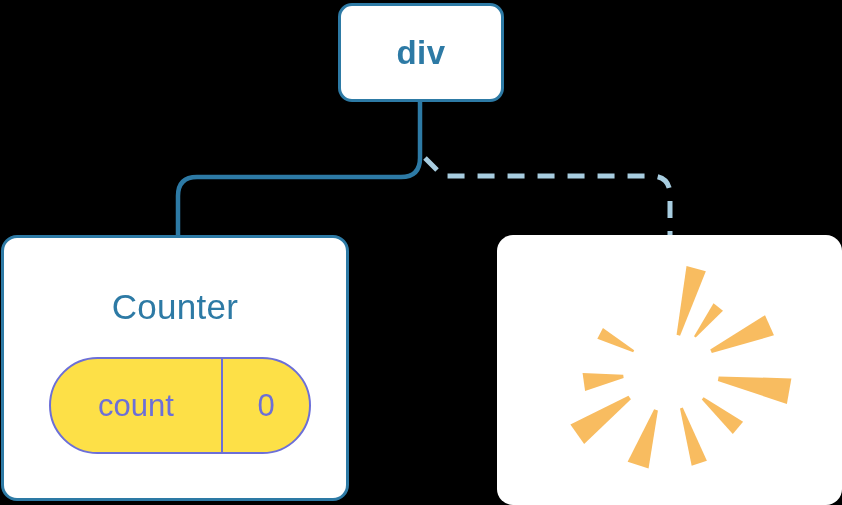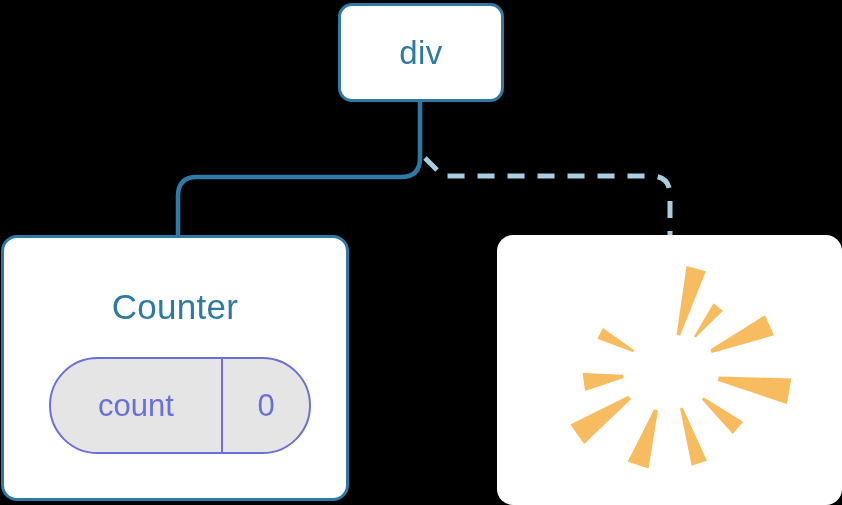--- a/index.html
+++ b/index.html
@@ -38,20 +38,21 @@
     border: 3px solid #2d7aa5;
     border-radius: 14px;
     display: flex;
     align-items: center;
     justify-content: center;
   }
   .node-div-label {
     color: #2d7aa5;
     font-size: 33px;
     letter-spacing: 0.5px;
+    font-weight: bold;
   }
   .node-counter {
     left: 1px;
     top: 235px;
     width: 348px;
     height: 266px;
     border: 3px solid #2d7aa5;
     border-radius: 16px;
   }
   .counter-title {
@@ -68,21 +69,21 @@
     position: absolute;
     left: 45px;
     top: 119px;
     width: 262px;
     height: 97px;
     border: 2px solid #6c6fd8;
     border-radius: 50px;
     box-sizing: border-box;
     display: flex;
     align-items: stretch;
-    background: #e5e5e5;
+    background: #fde047;
   }
   .pill-key {
     flex: 0 0 170px;
     display: flex;
     align-items: center;
     justify-content: center;
     color: #6c6fd8;
     font-size: 31px;
     border-right: 2px solid #6c6fd8;
   }

